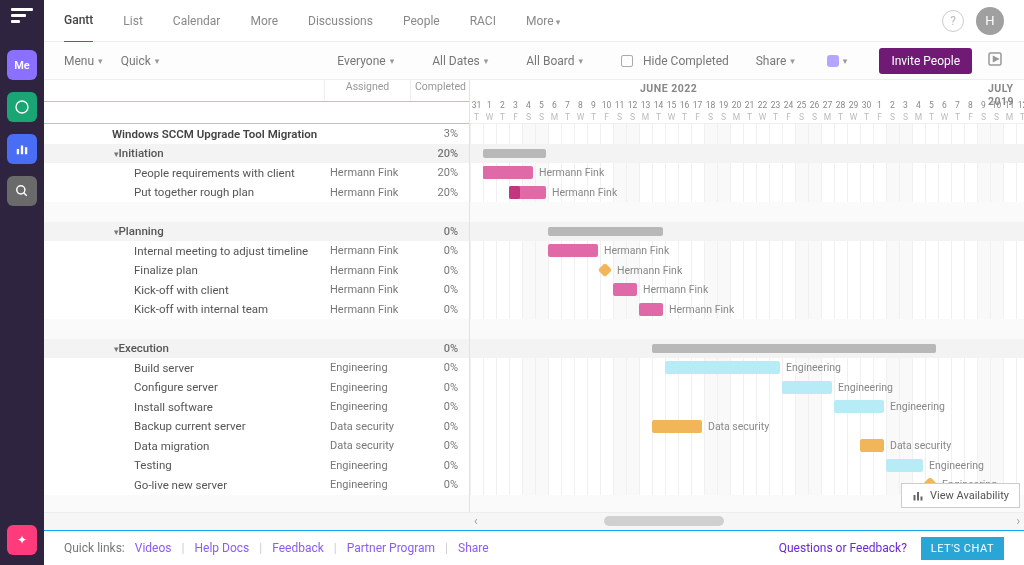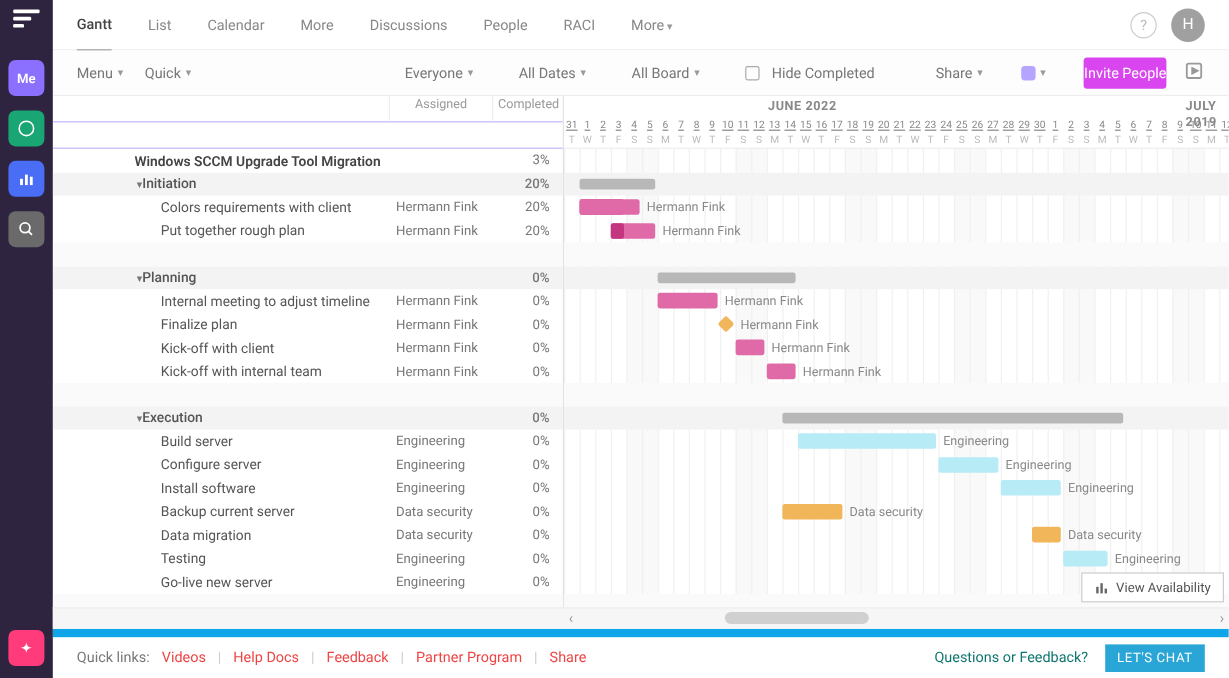--- a/index.html
+++ b/index.html
@@ -16,31 +16,31 @@
   .rail .chat { background: #1aa574; }
   .rail .rep { background: #4a6df5; }
   .rail .search { background: #6a6a6a; }
   .rail .spark { position:absolute; bottom:10px; width:30px;height:30px;border-radius:6px;background:#ff3b7b;display:flex;align-items:center;justify-content:center;color:#fff;cursor:pointer;}
 
   .main { flex:1; display:flex; flex-direction:column; background:#fff; min-width:0; }
 
   
   .tabs { display:flex; align-items:center; height:42px; padding:0 20px; border-bottom:1px solid #eee; }
   .tabs .tab { margin-right:30px; color:#888; cursor:pointer; padding-bottom:14px; margin-top:14px; }
-  .tabs .tab.active { color:#444; border-bottom:2px solid #a3a3a3; font-weight:500;}
+  .tabs .tab.active { color:#444; border-bottom:2px solid #4d7c0f; font-weight:500;}
   .tabs .right { margin-left:auto; display:flex; align-items:center; gap:12px; }
   .tabs .help { width:22px;height:22px;border-radius:50%;border:1px solid #ccc;color:#bbb;display:flex;align-items:center;justify-content:center;font-size:12px;cursor:pointer;}
   .tabs .avatar { width:28px;height:28px;border-radius:50%;background:#a0a0a0;color:#fff;display:flex;align-items:center;justify-content:center;cursor:pointer;font-size:13px;}
 
   
   .toolbar { display:flex; align-items:center; height:38px; padding:0 20px; border-bottom:1px solid #eee; background:#fdfdfd; color:#777; }
   .toolbar .ddl { margin-right:18px; cursor:pointer; display:flex; align-items:center; gap:4px;}
   .toolbar .sep { flex:0 0 auto; width:160px;}
   .toolbar .tright { margin-left:auto; display:flex; align-items:center; gap:14px;}
-  .toolbar .invite { background:#d946ef; color:#fff; padding:6px 0; border-radius:3px; cursor:pointer; font-size:12px;text-align:right;}
+  .toolbar .invite { background:#701a75; color:#fff; padding:6px 12px; border-radius:3px; cursor:pointer; font-size:12px;text-align:right;}
   .toolbar .sq { width:12px;height:12px;border-radius:3px;background:#b6a5ff;}
   .toolbar .cbox { width:12px;height:12px;border:1px solid #aaa;border-radius:2px;display:inline-block;margin-right:6px;vertical-align:-2px;}
   .caret::after{content:" \25BE"; font-size:9px; color:#999;}
 
   
   .content { flex:1; display:flex; min-height:0; position:relative; }
   .leftpane { flex:0 0 426px; border-right:1px solid #e2e2e2; overflow:hidden; }
   .rightpane { flex:1; overflow:hidden; position:relative;}
 
   
@@ -58,21 +58,21 @@
   .rows .row.group .c1::before { content:"\25BE "; color:#777; font-size:9px;}
   .rows .row.task .c1 { padding-left:90px; color:#555;}
   .rows .row.spacer { background:#fafafa;}
   .lh2 { height:22px;}
 
   
   .ghead { height:44px; border-bottom:1px solid #eee; position:relative; background:#fff;}
   .ghead .month { position:absolute; top:2px; font-size:10.5px; color:#888; letter-spacing:0.5px;font-weight:bold;}
   .ghead .days { position:absolute; bottom:0; left:0; right:0; height:24px; display:flex;}
   .ghead .day { flex:0 0 13px; font-size:8.5px; color:#888; text-align:center; line-height:12px; position:relative;}
-  .ghead .day .dn { display:block; height:12px;text-decoration:underline;}
+  .ghead .day .dn { display:block; height:12px;}
   .ghead .day .dw { display:block; height:12px; color:#bbb;}
   .gbody { position:absolute; top:44px; left:0; right:0; bottom:0; }
   .gbody .col { position:absolute; top:0; bottom:0; border-left:1px solid #f0f0f0;}
   .gbody .col.we { background:rgba(230,230,230,0.25);}
   .gbody .brow { position:absolute; left:0; right:0; height:19.5px;}
   .gbody .brow.grouprow { background:#f3f3f3;}
   .gbody .brow.spacer { background:#fafafa;}
   .bar { position:absolute; height:13px; top:3px; border-radius:2px;}
   .bar.summary { background:#b8b8b8; height:9px; top:5px;}
   .bar.pink { background:#e06aa8;}
@@ -81,23 +81,23 @@
   .bar.orange { background:#f2b65a;}
   .barlabel { position:absolute; font-size:10.5px; color:#888; white-space:nowrap; top:3px;}
   .diamond { position:absolute; width:10px;height:10px; transform:rotate(45deg); top:4px; border-radius:2px;}
   .diamond.orange{background:#f2b65a;}
 
   .viewavail { position:absolute; right:4px; bottom:4px; background:#fff; border:1px solid #ccc; padding:5px 10px; font-size:11px; color:#555; cursor:pointer; display:flex; align-items:center; gap:6px;}
   .hscroll { height:18px; background:#f6f6f6; border-top:1px solid #eee; position:relative;}
   .hscroll .thumb { position:absolute; top:3px; height:10px; background:#d0d0d0; border-radius:5px;}
 
   
-  .footer { height:30px; border-top:7px solid #0ea5e9; display:flex; align-items:center; padding:17px 20px; font-size:12px; background:#fff;}
+  .footer { height:30px; border-top:1px solid #0ea5e9; display:flex; align-items:center; padding:17px 20px; font-size:12px; background:#fff;}
   .footer .lbl { color:#777; margin-right:10px;}
-  .footer a { color:#ef4444; text-decoration:none; cursor:pointer; }
+  .footer a { color:#8b5cf6; text-decoration:none; cursor:pointer; }
   .footer .sepbar { color:#ccc; margin:0 10px;}
   .footer .fr { margin-left:auto; display:flex; align-items:center; gap:14px;}
   .footer .chatbtn { background:#2aa6d6; color:#fff; padding:5px 10px; font-size:11px; letter-spacing:0.5px; cursor:pointer;}
 </style>
 </head>
 <body>
 
 <div class="rail">
   <div class="logo">
       <span></span>
@@ -186,21 +186,21 @@
             <div class="c1">Windows SCCM Upgrade Tool Migration</div>
             <div class="c2"></div>
             <div class="c3">3%</div>
           </div>
           <div class="row group">
             <div class="c1">Initiation</div>
             <div class="c2"></div>
             <div class="c3">20%</div>
           </div>
           <div class="row task">
-            <div class="c1">Colors requirements with client</div>
+            <div class="c1">People requirements with client</div>
             <div class="c2">Hermann Fink</div>
             <div class="c3">20%</div>
           </div>
           <div class="row task">
             <div class="c1">Put together rough plan</div>
             <div class="c2">Hermann Fink</div>
             <div class="c3">20%</div>
           </div>
           <div class="row spacer">
             <div class="c1"></div>
@@ -598,18 +598,18 @@
     <a>Videos</a>
       <span class="sepbar">|</span>
     <a>Help Docs</a>
       <span class="sepbar">|</span>
     <a>Feedback</a>
       <span class="sepbar">|</span>
     <a>Partner Program</a>
       <span class="sepbar">|</span>
     <a>Share</a>
     <div class="fr">
-      <span style="color:#0f766e">Questions or Feedback?</span>
+      <span style="color:#6d28d9">Questions or Feedback?</span>
       <div class="chatbtn">LET'S CHAT</div>
     </div>
   </div>
 
 </div>
 
 </body></html>

